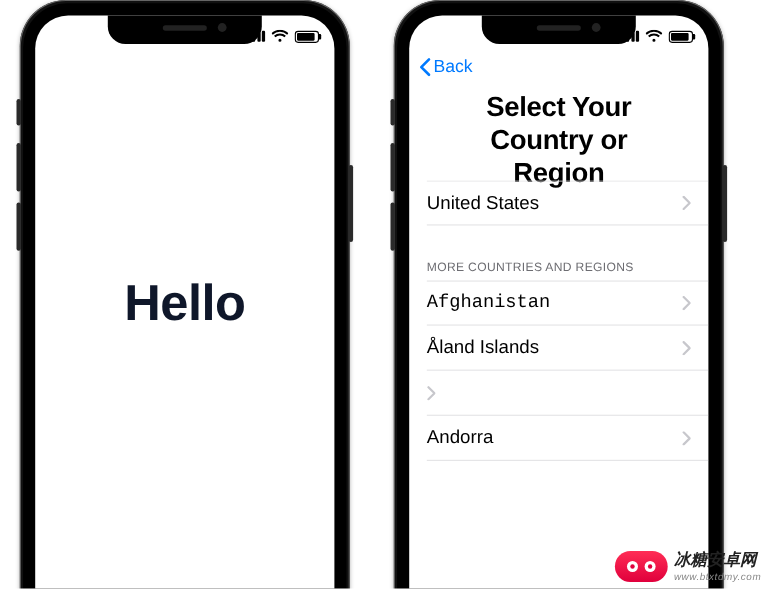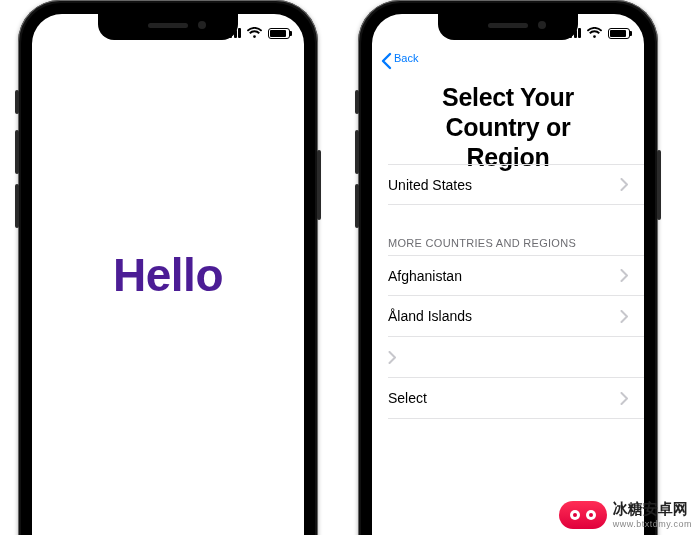--- a/index.html
+++ b/index.html
@@ -104,67 +104,68 @@
     position:absolute; left:1px; top:1px; bottom:1px; width:16px;
     background:#000; border-radius:1px;
   }
 
   
   .hero {
     position:absolute; inset:0;
     display:flex; align-items:center; justify-content:center;
   }
   .hero-text {
-    font-size:46px; font-weight:600; letter-spacing:-0.5px; color:#4c1d95;
+    font-size:46px; font-weight:600; letter-spacing:-0.5px; color:#0f172a;
     margin-top:-60px;
   }
 
   
   .navbar {
     position:absolute; top:32px; left:0; right:0; height:30px;
     display:flex; align-items:center; padding:0 8px;
   }
   .back {
-    display:flex; color:#007aff; font-size:11px;
+    display:flex; color:#007aff; font-size:16px;
     gap:2px;
   }
   .back svg{display:block;}
   .title {
     position:absolute; top:64px; left:0; right:0;
     text-align:center; padding:4px 32px 18px;
     font-size:25px; font-weight:700; letter-spacing:-0.3px; line-height:1.2;
     color:#000;
   }
   .list {
     position:absolute; top:150px; left:0; right:0; bottom:0;
     overflow:hidden;
     padding-left:16px;
   }
   .row {
     display:flex; align-items:center; justify-content:space-between;
     height:41px;
     border-bottom:1px solid #e3e3e5;
     padding-right:16px;
-    font-size:14px; color:#000;
+    font-size:17px; color:#000;
   }
   .row:first-of-type{ border-top:1px solid #e3e3e5; }
   .group-gap { height:50px; position:relative;}
   .group-label {
     position:absolute; bottom:6px; left:0;
     font-size:11px; letter-spacing:0.3px; color:#6d6d72;
   }
   .chev { color:#c7c7cc; }
   .chev svg{display:block;}
 
   
   .watermark {
     position:absolute; right:8px; bottom:6px;
     display:flex; align-items:center; gap:6px;
     font-size:15px; font-weight:700; color:#222;
     z-index:20;
+    font-style:italic;
   }
   .wm-badge{
     width:48px; height:28px; border-radius:14px;
     background:linear-gradient(#ff2d55,#e0003c);
     display:flex; align-items:center; justify-content:center;
     position:relative;
   }
   .wm-eye{width:10px;height:10px;border-radius:50%;background:#fff;margin:0 3px;position:relative;}
   .wm-eye::after{content:"";position:absolute;left:3px;top:3px;width:4px;height:4px;border-radius:50%;background:#e0003c;}
   .wm-text small{display:block;font-size:9px;font-weight:400;color:#888;letter-spacing:0.5px;}
@@ -250,21 +251,21 @@
                 <path d="M1.5 1 7 6.5 1.5 12" stroke="#c7c7cc" stroke-width="2" fill="none" stroke-linecap="round" stroke-linejoin="round"></path>
               </svg>
           </span>
         </div>
 
         <div class="group-gap">
           <div class="group-label">MORE COUNTRIES AND REGIONS</div>
         </div>
 
         <div id="country-rows">
-            <div class="row" style="border-top: 1px solid rgb(227, 227, 229);">
+            <div class="row" style="border-top: 1px solid rgb(227, 227, 229); font-family: Liberation Mono, monospace;">
               <span>Afghanistan</span>
               <span class="chev">
                 <svg width="8" height="13" viewBox="0 0 8 13">
                   <path d="M1.5 1 7 6.5 1.5 12" stroke="#c7c7cc" stroke-width="2" fill="none" stroke-linecap="round" stroke-linejoin="round"></path>
                 </svg>
               </span>
             </div>
             <div class="row">
               <span>Åland Islands</span>
               <span class="chev">
@@ -274,21 +275,21 @@
               </span>
             </div>
             <div class="row">
               <span class="chev">
                 <svg width="8" height="13" viewBox="0 0 8 13">
                   <path d="M1.5 1 7 6.5 1.5 12" stroke="#c7c7cc" stroke-width="2" fill="none" stroke-linecap="round" stroke-linejoin="round"></path>
                 </svg>
               </span>
             </div>
             <div class="row">
-              <span>Select</span>
+              <span>Andorra</span>
               <span class="chev">
                 <svg width="8" height="13" viewBox="0 0 8 13">
                   <path d="M1.5 1 7 6.5 1.5 12" stroke="#c7c7cc" stroke-width="2" fill="none" stroke-linecap="round" stroke-linejoin="round"></path>
                 </svg>
               </span>
             </div>
           </div>
       </div>
     </div>
   </div>

